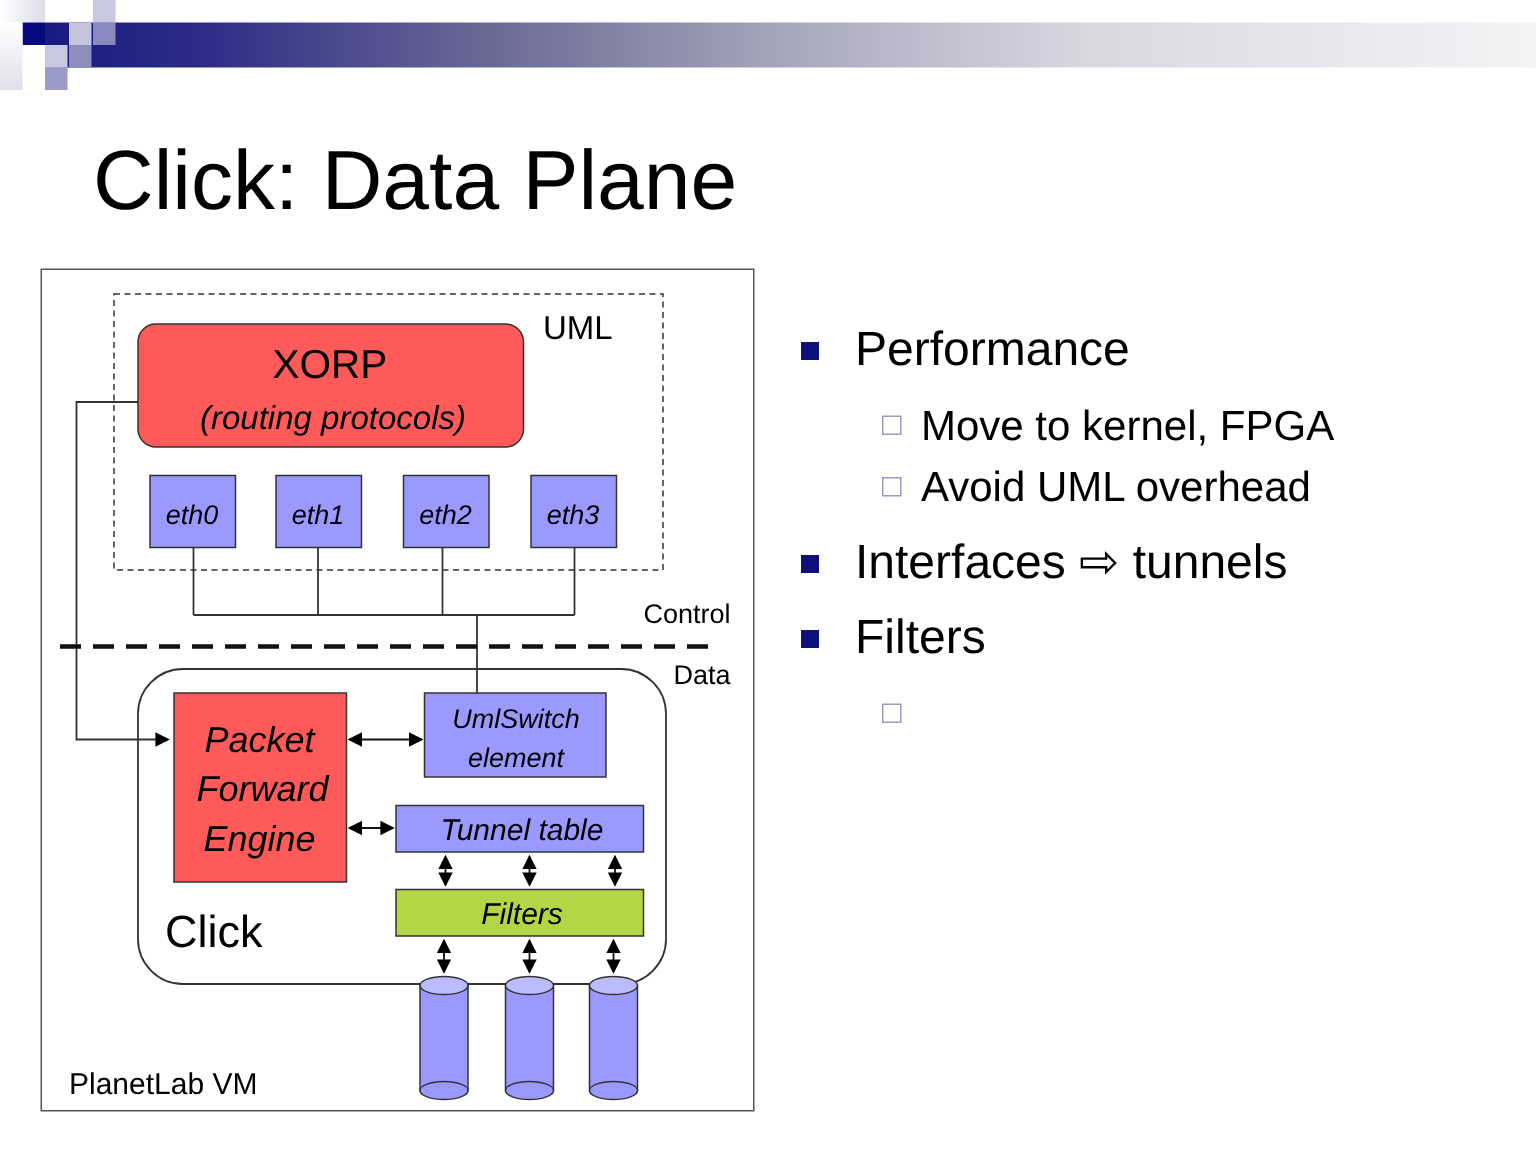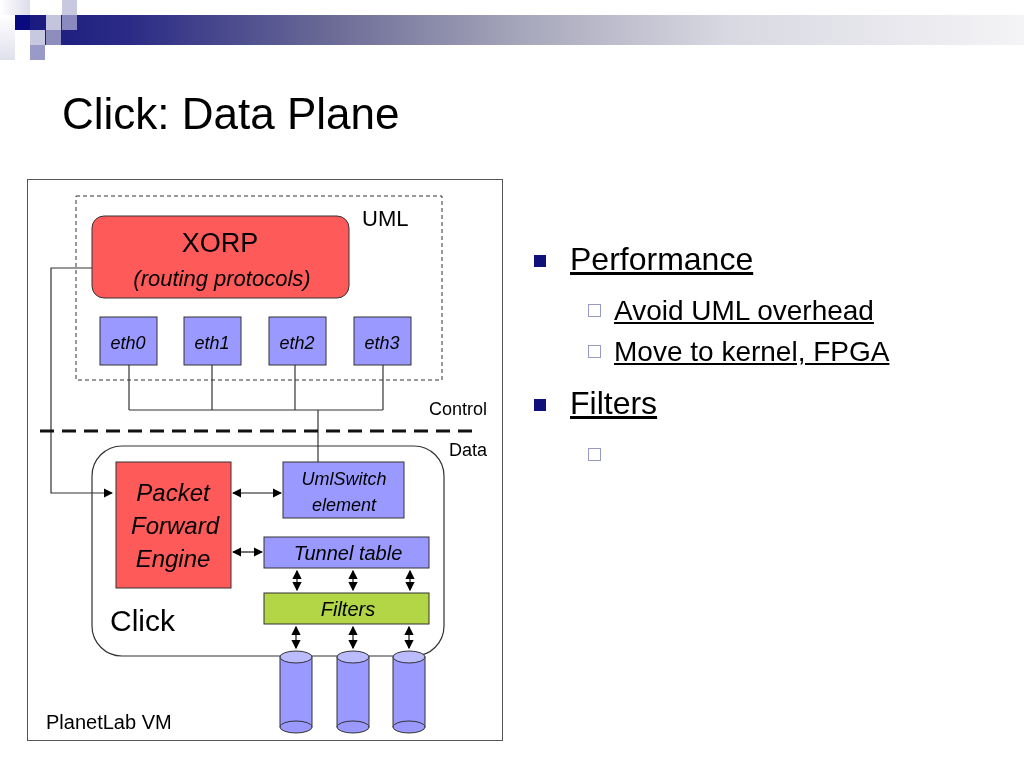--- a/index.html
+++ b/index.html
@@ -3,26 +3,26 @@
 <meta charset="utf-8">
 <style>
   html, body { margin:0; padding:0; }
   body { width:1024px; height:768px; background:#ffffff; position:relative; overflow:hidden;
          font-family:"Liberation Sans", sans-serif; color:#000; }
   .abs { position:absolute; }
   
   .hdr-bar { left:30px; top:15px; width:994px; height:30px;
              background:linear-gradient(to right,#1a1a80 0%,#2b2b86 10%,#6a6a96 30%,#a8a8bc 50%,#d8d8e2 70%,#f4f4f6 100%); }
   .sq { position:absolute; width:15px; height:15px; }
-  .title { left:62px; top:92px; font-size:44px; line-height:1; }
+  .title { left:62px; top:92px; font-size:56px; line-height:1; }
   
   .diagram-frame { left:27px; top:179px; width:476px; height:562px; border:1px solid #555; box-sizing:border-box; }
   svg text { font-family:"Liberation Sans", sans-serif; }
   
-  .bullets { left:534px; top:240px; width:470px;text-decoration:underline; }
+  .bullets { left:534px; top:213px; width:470px; }
   .l1 { position:relative; padding-left:36px; font-size:32px; line-height:38px; margin-bottom:12px; }
   .l1 .mk { position:absolute; left:0; top:15px; width:12px; height:12px; background:#10107a; }
   .l2 { position:relative; padding-left:80px; font-size:28px; line-height:41px; }
   .l2 .mk { position:absolute; left:54px; top:14px; width:13px; height:13px; border:1px solid #9a9ac8; box-sizing:border-box; }
   .grp { margin-bottom:10px; }
 </style>
 </head>
 <body>
 
 <div class="abs hdr-bar"></div>
@@ -141,23 +141,23 @@
     <rect x="394" y="725" width="30" height="2" fill="#9999ff"></rect>
     <ellipse cx="409" cy="657" rx="16" ry="6" fill="#bbbbff" stroke="#333"></ellipse>
   </g>
 
   <text x="46" y="729" font-size="20">PlanetLab VM</text>
 </svg>
 
 <div class="abs bullets">
   <div class="grp">
     <div class="l1"><span class="mk"></span><span>Performance</span></div>
+    <div class="l2"><span class="mk"></span><span>Move to kernel, FPGA</span></div>
     <div class="l2"><span class="mk"></span><span>Avoid UML overhead</span></div>
-    <div class="l2"><span class="mk"></span><span>Move to kernel, FPGA</span></div>
   </div>
   <div class="grp">
-    <div class="l1"><span class="mk"></span></div>
+    <div class="l1"><span class="mk"></span><span>Interfaces ⇨ tunnels</span></div>
   </div>
   <div class="grp">
     <div class="l1"><span class="mk"></span><span>Filters</span></div>
     <div class="l2" style="width:370px;"><span class="mk"></span></div>
   </div>
 </div>
 
 </body></html>

